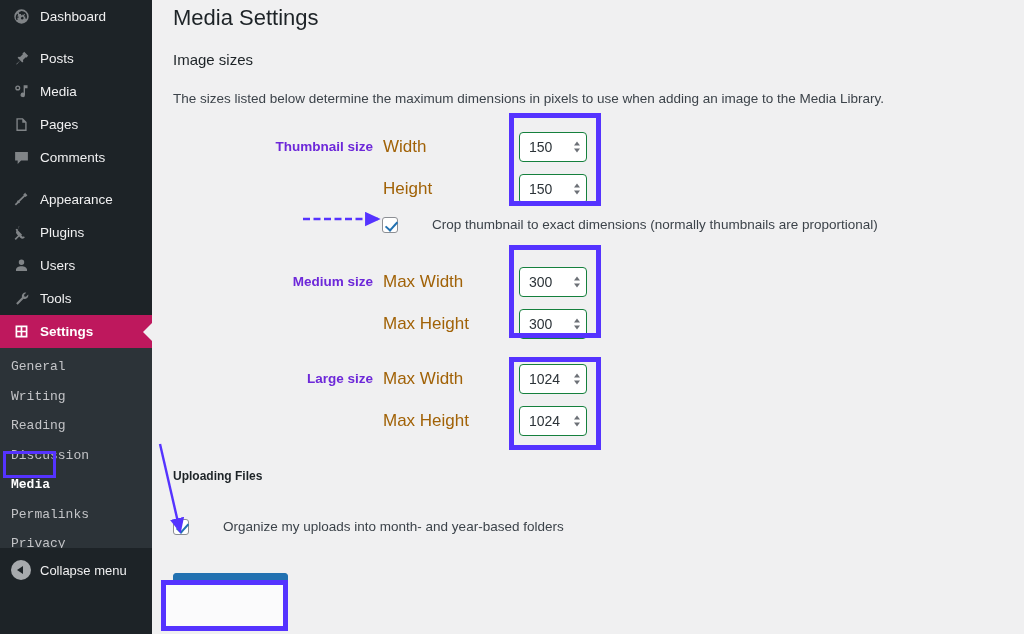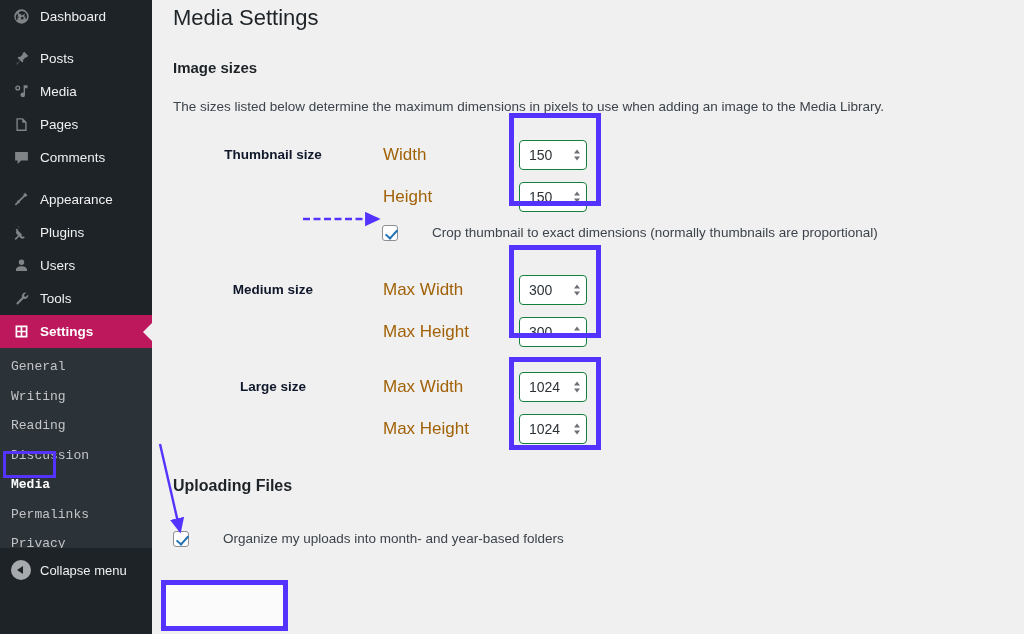--- a/index.html
+++ b/index.html
@@ -145,40 +145,40 @@
     font-size: 22px;
     font-weight: 400;
     color: #1d2327;
     line-height: 1.3;
     padding-top: 0;
     margin-top: -4px;
   }
 
   .section-heading {
     font-size: 15px;
-    font-weight: 700;
+    font-weight: 400;
     color: #1d2327;
-    margin-top: 26px;
+    margin-top: 18px;
   }
 
   .section-desc {
     font-size: 13.5px;
     color: #3c434a;
     margin-top: 21px;
     line-height: 1.5;
   }
 
   
   .form-table { width: 100%; border-collapse: collapse; margin-top: 17px; }
   .form-table th {
-    text-align: center;
+    text-align: right;
     vertical-align: top;
     font-weight: 600;
     font-size: 13.5px;
-    color: #0f172a;
+    color: #6d28d9;
     width: 210px;
     padding: 13px 10px 13px 0;
   }
   .form-table td { padding: 0; vertical-align: top; }
 
   .size-row { display: flex; align-items: center; height: 42px; }
   .size-label {
     width: 136px;
     font-size: 17px;
     color: #a16207;
@@ -238,21 +238,21 @@
     width: 5px; height: 10px;
     border: solid #2271b1;
     border-width: 0 2.4px 2.4px 0;
     transform: rotate(42deg);
   }
   .cb-text { font-size: 13.5px; color: #3c434a; line-height: 1.4; }
 
   .crop-row { margin-top: 6px; padding-left: 209px; }
 
   .uploading-heading {
-    font-size: 16px;
+    font-size: 12px;
     font-weight: 700;
     color: #1d2327;
     margin-top: 27px;
   }
   .uploads-row { margin-top: 35px; }
 
   .save-area { margin-top: 36px; }
   .btn-primary {
     background: #2271b1;
     border: 1px solid #2271b1;

